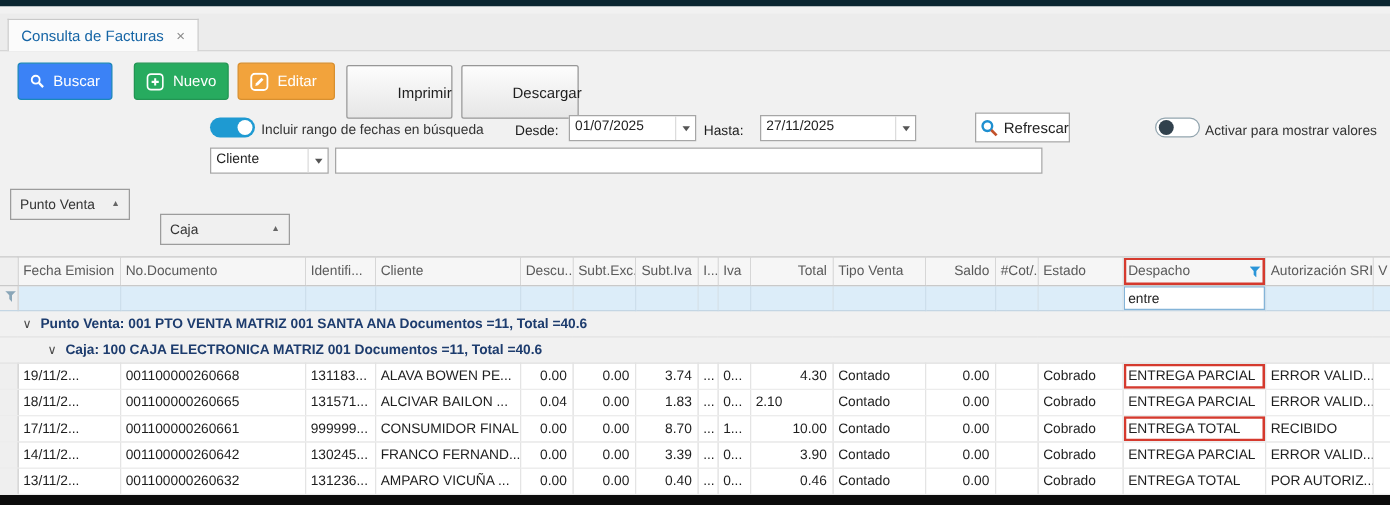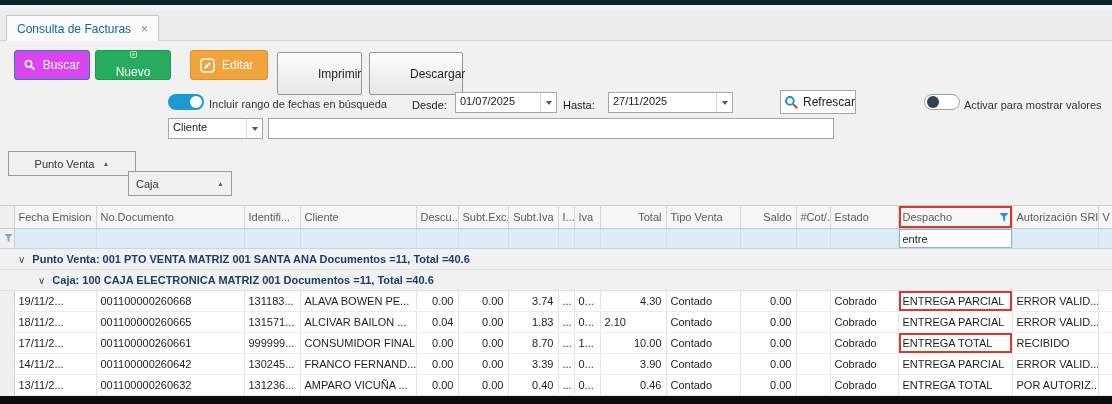--- a/index.html
+++ b/index.html
@@ -7,22 +7,22 @@
   body{position:relative;background:#f1f1f1;font-family:"Liberation Sans","DejaVu Sans",sans-serif;overflow:hidden;}
 
   .topbar{position:absolute;top:0;left:0;width:100%;height:5px;background:#0a2530;}
   .bottombar{position:absolute;left:0;bottom:0;width:100%;height:8px;background:#0c0c0c;z-index:5;}
 
   .tabstrip{position:absolute;top:11px;left:0;width:100%;height:30px;background:#ececec;border-bottom:1px solid #d6d6d6;}
   .tab{position:absolute;left:6px;top:4px;height:26px;padding:0 10px;background:#fbfbfb;border:1px solid #c9c9c9;border-bottom:none;display:flex;align-items:center;gap:10px;font-size:12px;color:#1464a5;}
   .tabclose{color:#8a8a8a;font-size:12px;}
 
   .btn{position:absolute;display:flex;align-items:center;gap:7px;border-radius:3px;font-size:12px;border:1px solid transparent;padding:0 9px;height:30px;top:50px;font-family:inherit;white-space:nowrap;}
-  .btn-buscar{left:14px;width:76px;background:#d946ef;color:#fff;border-color:#1b87b8;}
-  .btn-nuevo{left:95px;width:76px;background:#27ab5f;color:#fff;border-color:#229553;flex-direction:column;}
+  .btn-buscar{left:14px;width:76px;background:#3b82f6;color:#fff;border-color:#1b87b8;}
+  .btn-nuevo{left:107px;width:76px;background:#27ab5f;color:#fff;border-color:#229553;}
   .btn-editar{left:190px;width:78px;background:#f2a33c;color:#fff;border-color:#d88f2f;}
   .btn-plain{background:linear-gradient(#fdfdfd,#e6e6e6);color:#1e1e1e;border:1px solid #979797;height:43px;top:52px;border-radius:2px;gap:31px;}
   .btn-imprimir{left:277px;width:85px;}
   .btn-descargar{left:369px;width:94px;}
 
   .toggle{position:absolute;width:36px;height:16px;border-radius:9px;}
   .toggle .knob{position:absolute;width:12px;height:12px;border-radius:50%;top:2px;}
   .toggle-range{left:168px;top:94px;background:#1e9ad2;}
   .toggle-range .knob{right:2px;background:#fff;}
   .toggle-values{left:924px;top:94px;background:#fff;border:1px solid #93a5af;}
@@ -41,21 +41,21 @@
   .date-desde{left:455px;top:92px;width:102px;height:21px;}
   .date-hasta{left:608px;top:92px;width:125px;height:21px;}
   .combo-cliente{left:168px;top:118px;width:95px;height:21px;}
   .input-filter{position:absolute;left:268px;top:118px;width:566px;height:21px;border:1px solid #a6a6a6;background:#fff;font-size:11px;padding:0 4px;font-family:inherit;}
 
   .refresh-group{position:absolute;left:736px;top:90px;width:76px;height:24px;background:#fff;border:1px solid #a6a6a6;display:flex;align-items:center;margin-left:44px;}
   .refresh-icon-btn{width:28px;height:100%;display:flex;align-items:center;justify-content:center;background:none;border:none;}
   .refrescar-btn{flex:1;font-size:12px;color:#222;text-align:left;background:none;border:none;font-family:inherit;padding:0;}
 
   .groupbox{position:absolute;height:25px;background:#f0f0f0;border:1px solid #9c9c9c;display:flex;align-items:center;justify-content:space-between;padding:0 7px;font-size:11px;color:#333;}
-  .gb-pv{left:8px;top:151px;width:128px;justify-content:center;}
+  .gb-pv{left:8px;top:151px;width:96px;}
   .gb-caja{left:128px;top:171px;width:104px;}
   .sortarrow{font-size:7px;color:#666;margin-left:8px;}
 
   table.grid{position:absolute;left:0;top:205px;width:1112px;border-collapse:collapse;table-layout:fixed;font-size:11px;}
   .grid th{height:23px;background:#f6f6f6;color:#5a5a5a;font-weight:normal;text-align:left;padding:0 4px;border-top:1px solid #c9c9c9;border-bottom:1px solid #c9c9c9;border-right:1px solid #d6d6d6;white-space:nowrap;overflow:hidden;position:relative;}
   .grid td{white-space:nowrap;overflow:hidden;padding:0 4px;}
   tr.filterrow td{height:20px;background:#dcedf9;border-right:1px solid #cddfec;border-bottom:1px solid #c4d6e4;color:#222;}
   tr.filterrow td.filter-edit{background:#fff;box-shadow:inset 0 0 0 1px #84b4d8;}
   tr.grouprow td{height:21px;background:#f1f1f1;border-bottom:1px solid #e2e2e2;font-weight:bold;color:#1d3c6e;}
   tr.grouprow .chev{font-weight:normal;color:#4a4a4a;margin-right:7px;font-size:10px;}

